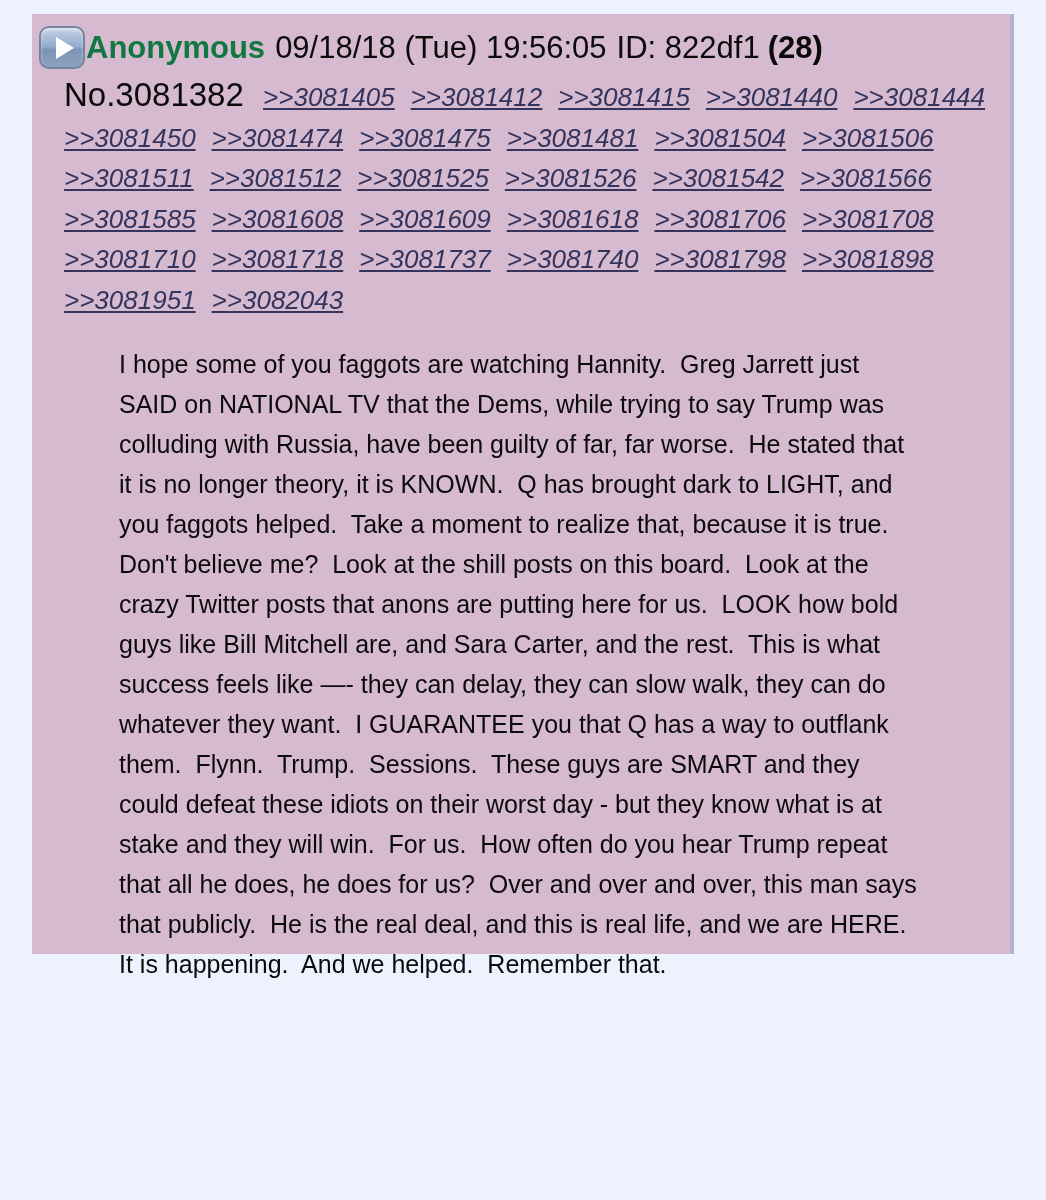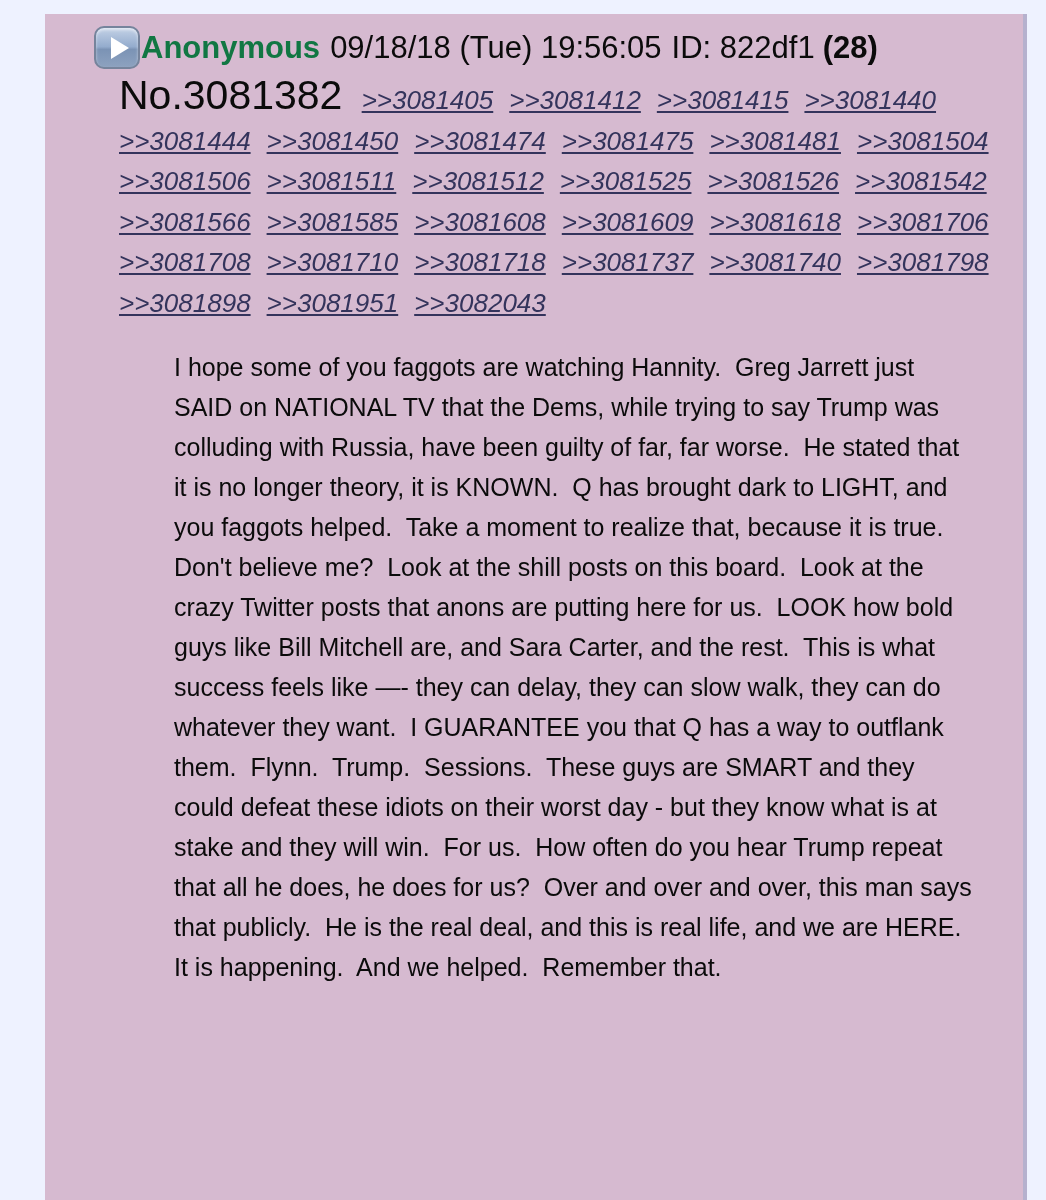--- a/index.html
+++ b/index.html
@@ -15,27 +15,26 @@
   body {
     width: 1046px;
     height: 1200px;
     background: var(--page-bg);
     font-family: "Liberation Sans", "DejaVu Sans", sans-serif;
     overflow: hidden;
     position: relative;
   }
   .post {
     position: absolute;
-    left: 45px;
+    left: 32px;
     top: 14px;
     width: 982px;
-    height: 1186px;
+    height: 940px;
     background: var(--post-bg);
     border-right: 4px solid var(--post-edge);
-    padding-left: 42px;
   }
   .post-header {
     margin: 12px 0 0 7px;
     font-size: 31px;
     color: var(--text-color);
     white-space: nowrap;
   }
   .play-icon {
     display: inline-block;
     width: 46px;
@@ -62,21 +61,21 @@
   .uid   { margin-left: 10px; }
   .count { font-weight: bold; margin-left: 8px; }
   .links-block {
     margin: 6px 0 0 32px;
     width: 946px;
     font-size: 26px;
     line-height: 40.5px;
     color: var(--link-color);
   }
   .post-no {
-    font-size: 41px;
+    font-size: 33px;
     color: var(--text-color);
     margin-right: 12px;
     margin-top: 45px;
   }
   .reply-link {
     color: var(--link-color);
     text-decoration: underline;
     margin-right: 16px;
     display: inline-block;
     font-style: italic;

